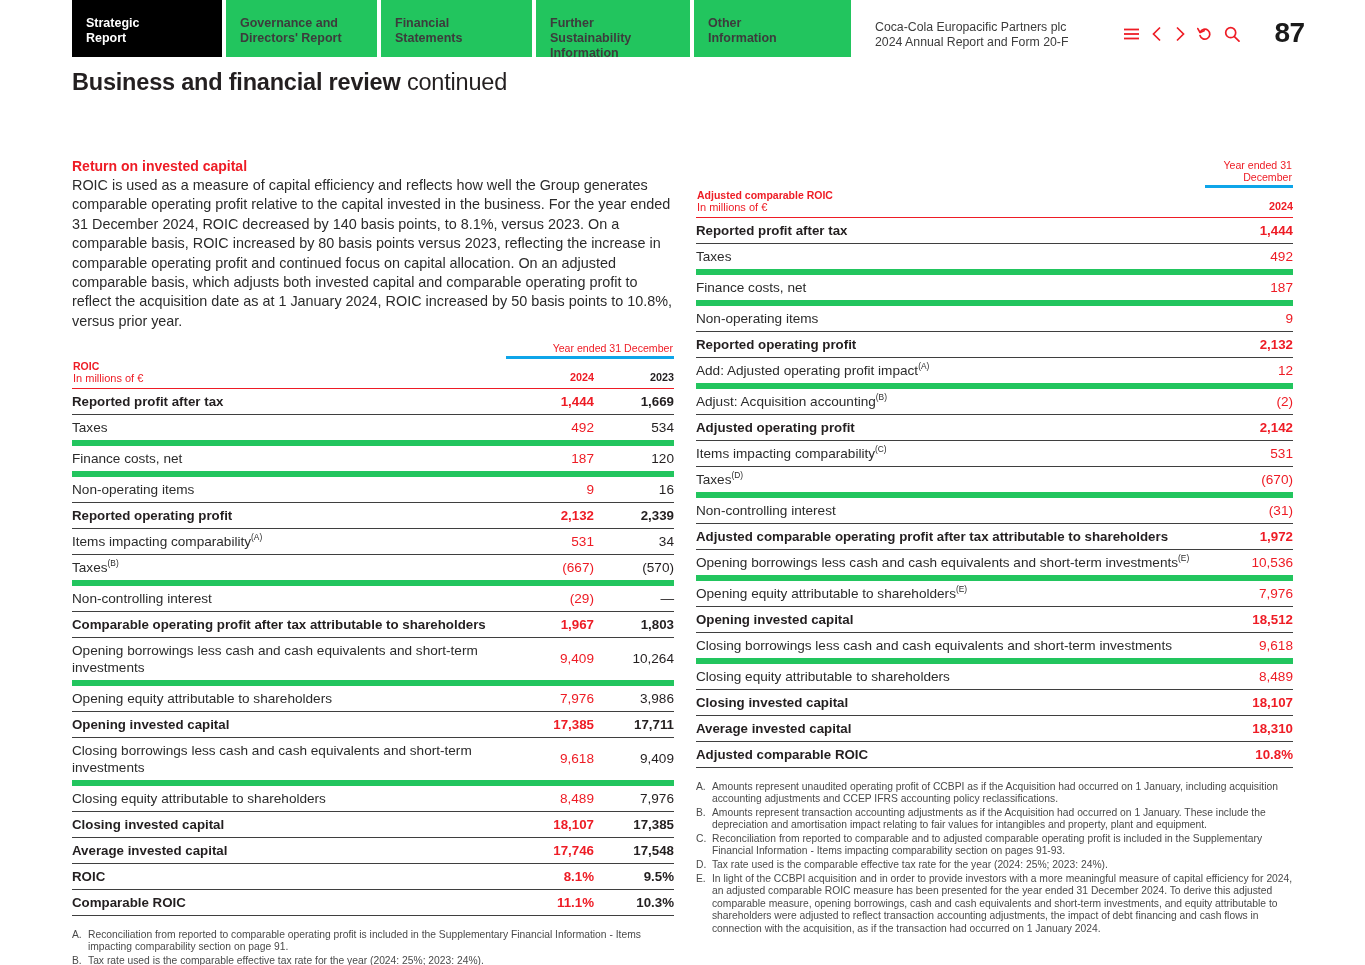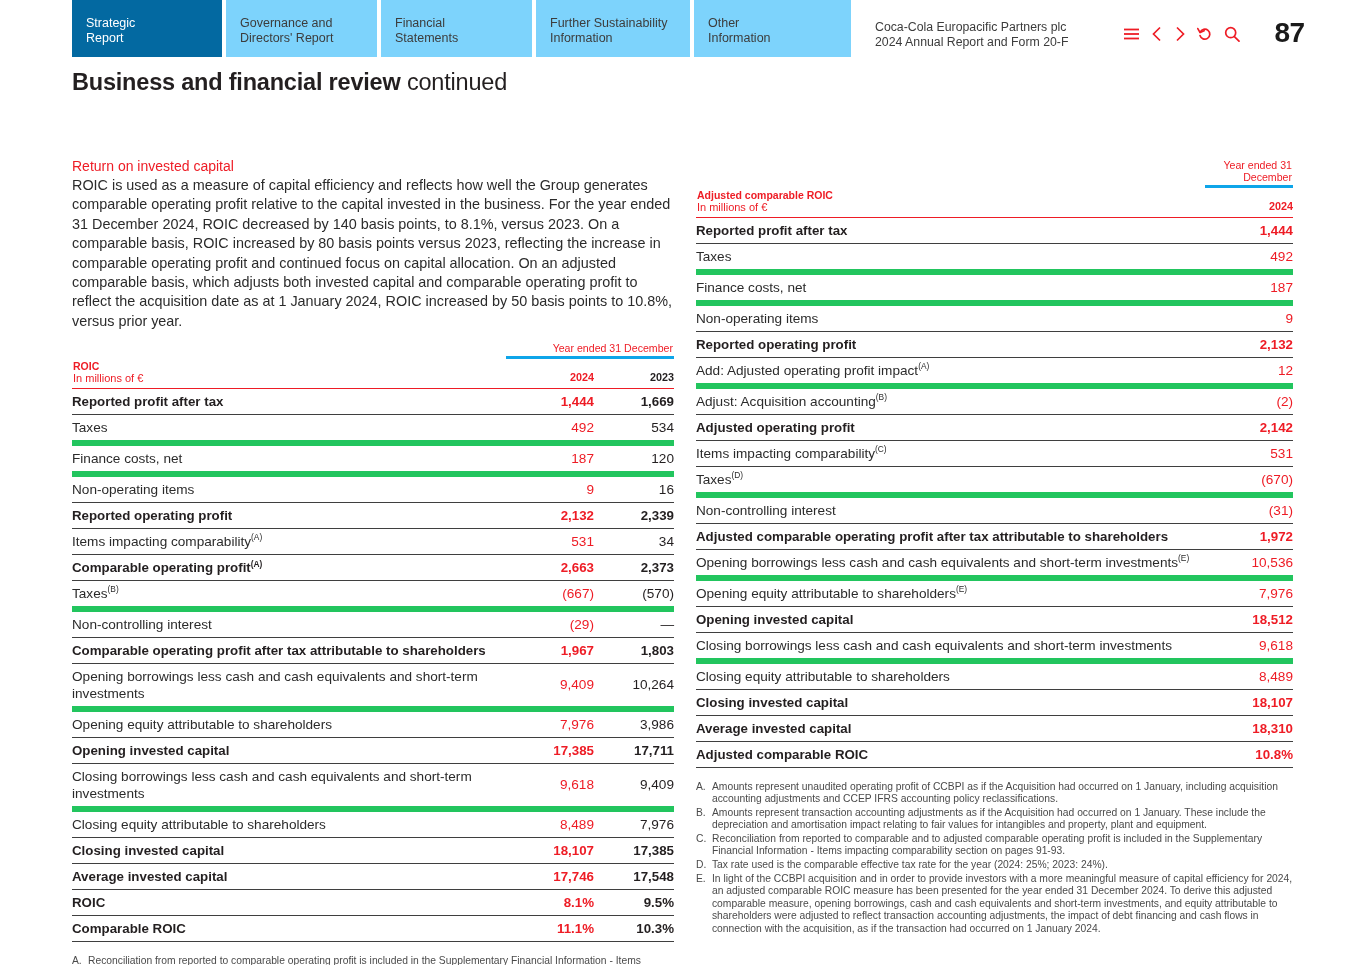--- a/index.html
+++ b/index.html
@@ -9,29 +9,30 @@
     width:1365px; height:965px;
     background:#ffffff;
     font-family:"Liberation Sans", sans-serif;
     color:#231f20;
     overflow:hidden;
   }
 
   
   .topnav { display:flex; align-items:stretch; height:57px; padding-left:72px; }
   .tab {
-    background:#7dd3fc;
+    background:#22c55e;
     margin-right:4px;
     padding:16px 14px 0 14px;
     font-size:12.5px;
     line-height:15px;
     color:#3c3c3c;
     white-space:pre-line;
-  }
-  .tab.active { background:#0369a1; color:#ffffff; font-weight:normal; }
+    font-weight:bold;
+  }
+  .tab.active { background:#000000; color:#ffffff; font-weight:bold; }
   .tab-w1 { width:150px; }
   .tab-w2 { width:151px; }
   .tab-w3 { width:151px; }
   .tab-w4 { width:154px; }
   .tab-w5 { width:157px; }
 
   .hdr-right { display:flex; align-items:center; margin-left:20px; flex:1; }
   .reportline {
     font-size:12.3px; line-height:14.5px; color:#3c3c3c;
     white-space:pre-line; padding-top:12px;
@@ -50,21 +51,21 @@
   }
   .pagetitle b { font-weight:bold; }
   .pagetitle span { font-weight:normal; }
 
   
   .cols { display:flex; margin-top:62px; padding:0 72px 0 72px; gap:22px; }
   .col-left { width:608px; }
   .col-right { width:603px; }
 
   .sect-head {
-    color:#ee1c25; font-weight:normal; font-size:14px; margin-bottom:2px;
+    color:#ee1c25; font-weight:bold; font-size:14px; margin-bottom:2px;
   }
   .body-copy {
     font-size:14.4px; line-height:19.4px; color:#2b2b2b; margin:0 0 10px 0;
   }
 
   
   table { width:100%; border-collapse:collapse; }
   .t-title { color:#ee1c25; font-weight:bold; font-size:10.5px; line-height:12px; }
   .t-sub   { color:#ee1c25; font-size:11px; line-height:13px; }
   .t-yearhdr {
@@ -210,25 +211,20 @@
           <tr class="r b line-dark">
             <td class="lbl">Reported operating profit</td>
             <td class="v">2,132</td>
             <td class="v2">2,339</td>
           </tr>
           <tr class="r line-dark">
             <td class="lbl">Items impacting comparability<sup>(A)</sup></td>
             <td class="v">531</td>
             <td class="v2">34</td>
           </tr>
-          <tr class="r b line-dark">
-            <td class="lbl">Comparable operating profit<sup>(A)</sup></td>
-            <td class="v">2,663</td>
-            <td class="v2">2,373</td>
-          </tr>
           <tr class="r line-thin">
             <td class="lbl">Taxes<sup>(B)</sup></td>
             <td class="v">(667)</td>
             <td class="v2">(570)</td>
           </tr>
           <tr class="r line-dark">
             <td class="lbl">Non-controlling interest</td>
             <td class="v">(29)</td>
             <td class="v2">—</td>
           </tr>

